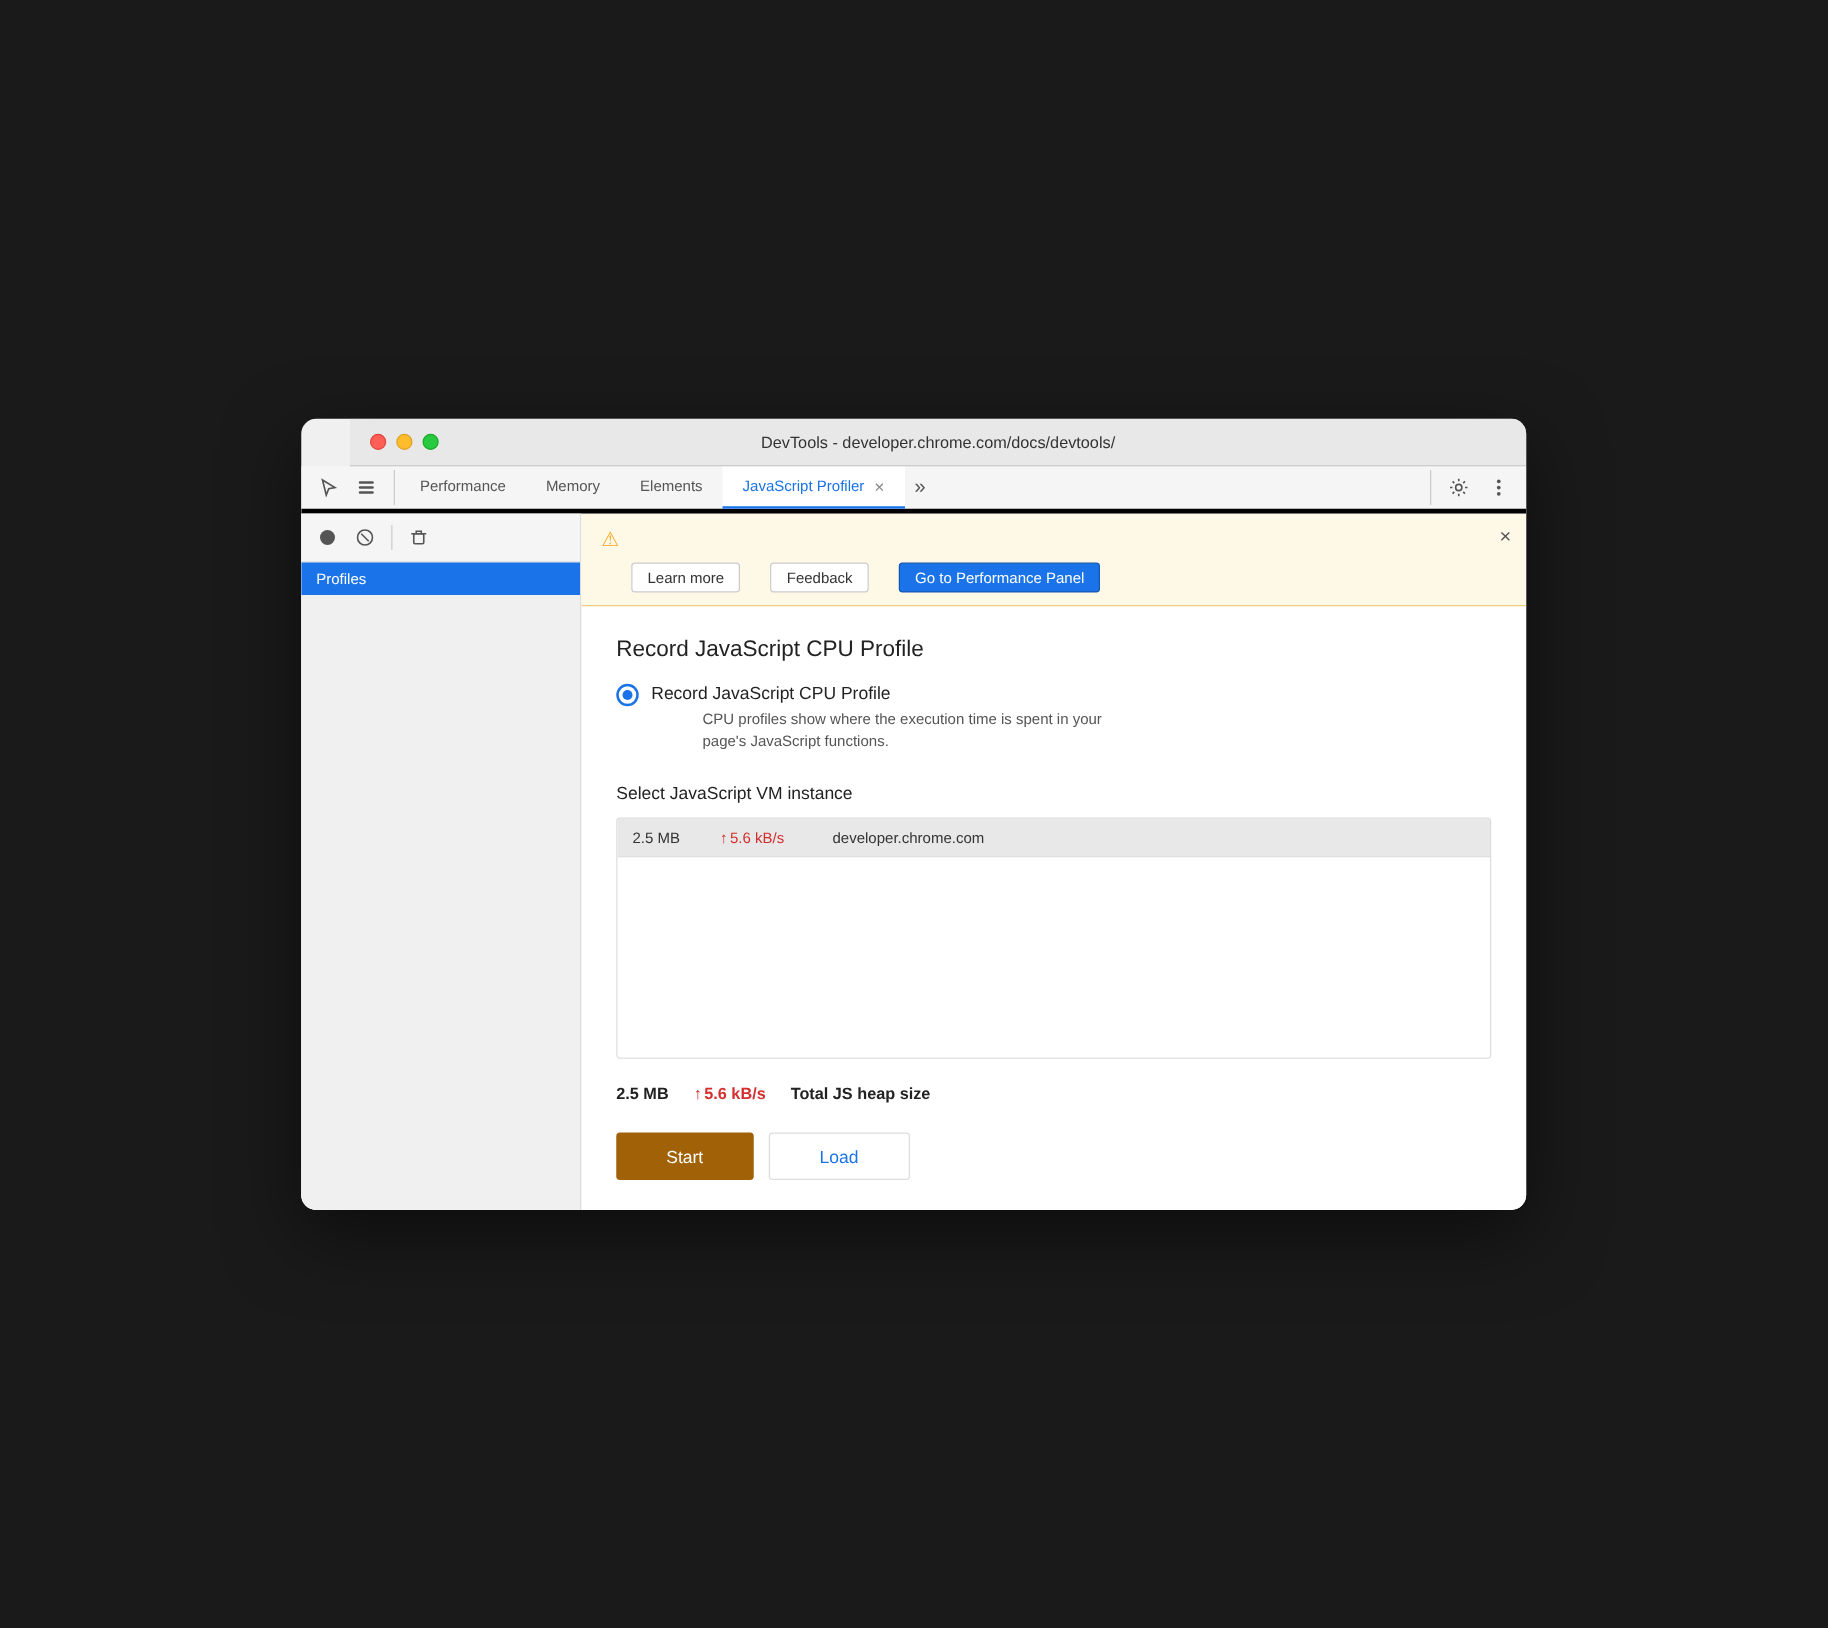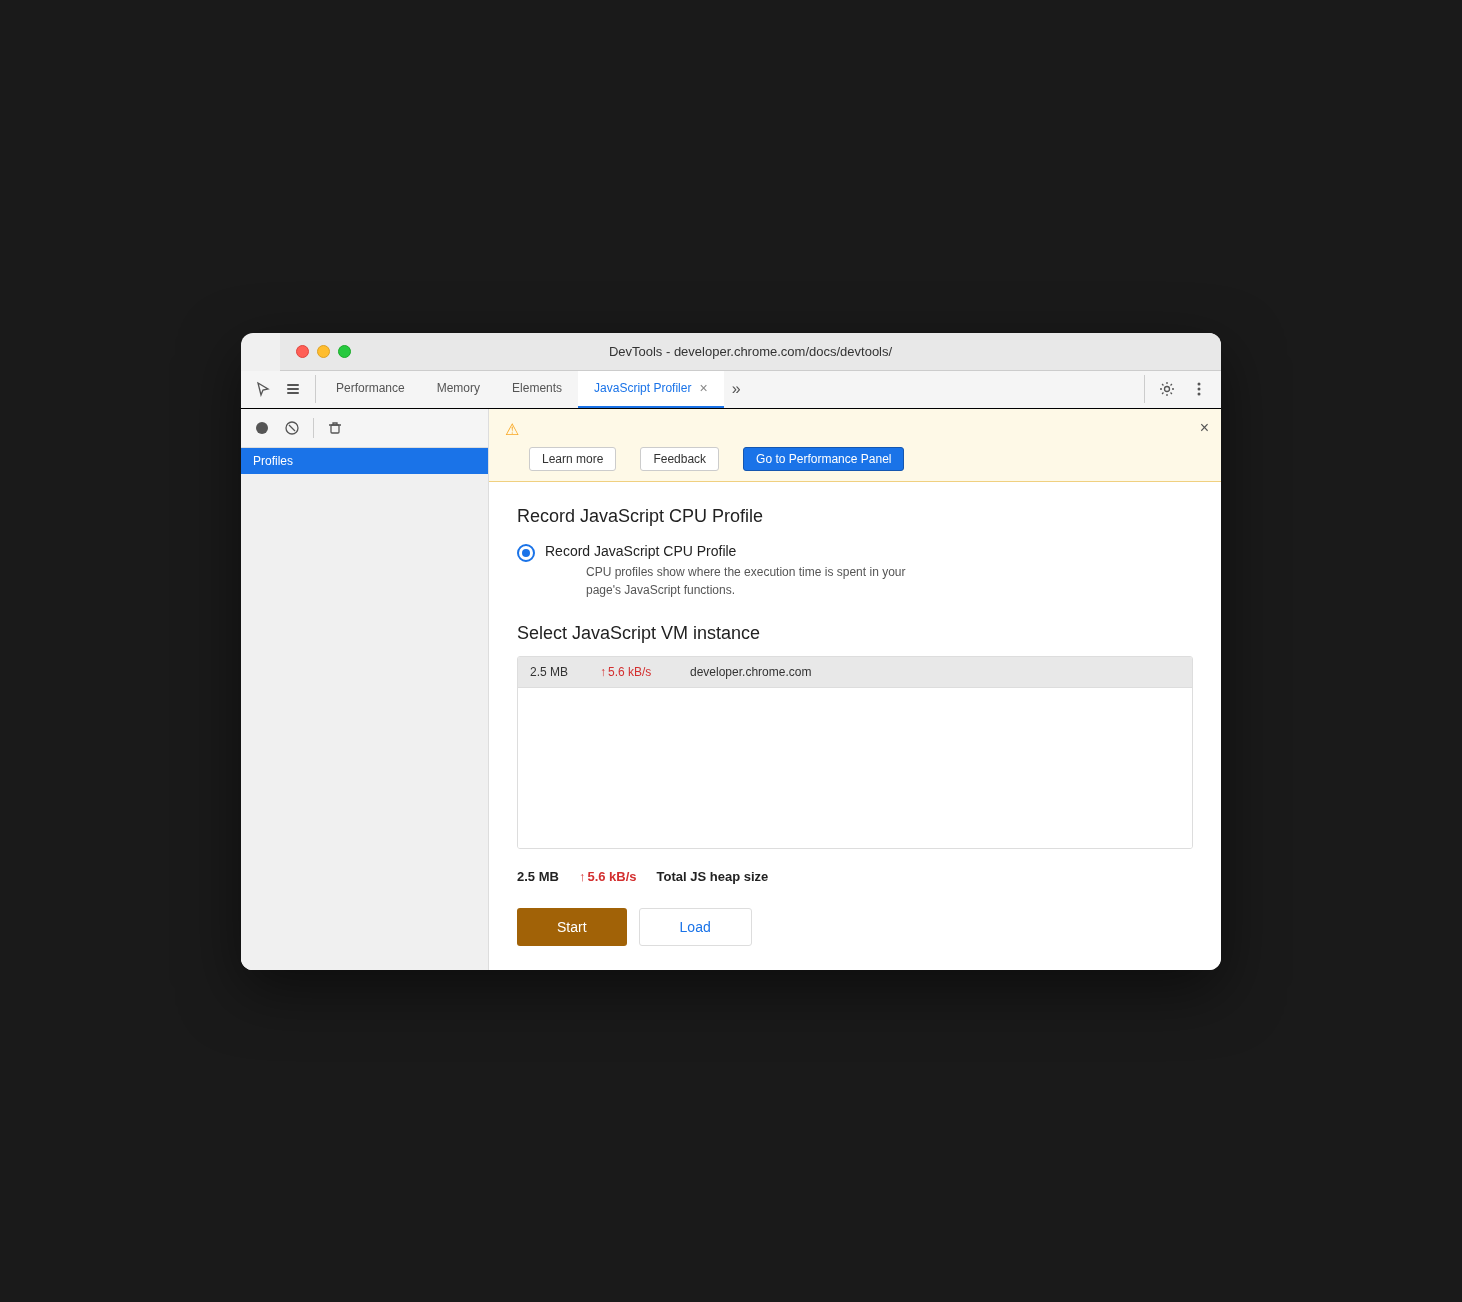--- a/index.html
+++ b/index.html
@@ -47,21 +47,21 @@
       position: absolute;
       left: 50%;
       transform: translateX(-50%);
       font-size: 13px;
       font-weight: 500;
       color: #333;
     }
     
     .toolbar {
       background: #f5f5f5;
-      border-bottom: 1px solid #000000;
+      border-bottom: 4px solid #000000;
       display: flex;
       align-items: center;
       padding: 0 8px;
       height: 38px;
       gap: 0;
     }
     .toolbar-icons {
       display: flex;
       align-items: center;
       gap: 2px;
@@ -125,21 +125,21 @@
       margin-left: 4px;
     }
     
     .main {
       display: flex;
       height: calc(100% - 76px);
       background: white;
     }
     
     .sidebar {
-      width: 248px;
+      width: 224px;
       background: #f0f0f0;
       border-right: 1px solid #ddd;
       display: flex;
       flex-direction: column;
     }
     .sidebar-toolbar {
       display: flex;
       align-items: center;
       padding: 6px 8px;
       border-bottom: 1px solid #ddd;
@@ -277,21 +277,21 @@
       font-weight: 500;
     }
     .radio-desc {
       font-size: 12px;
       color: #555;
       margin-top: 4px;
       line-height: 1.5;
       margin-left: 41px;
     }
     .section-title2 {
-      font-size: 18px;
+      font-size: 14px;
       font-weight: 400;
       color: #222;
       margin-top: 24px;
       margin-bottom: 12px;
     }
     
     .vm-table {
       border: 1px solid #ddd;
       border-radius: 3px;
       overflow: hidden;

